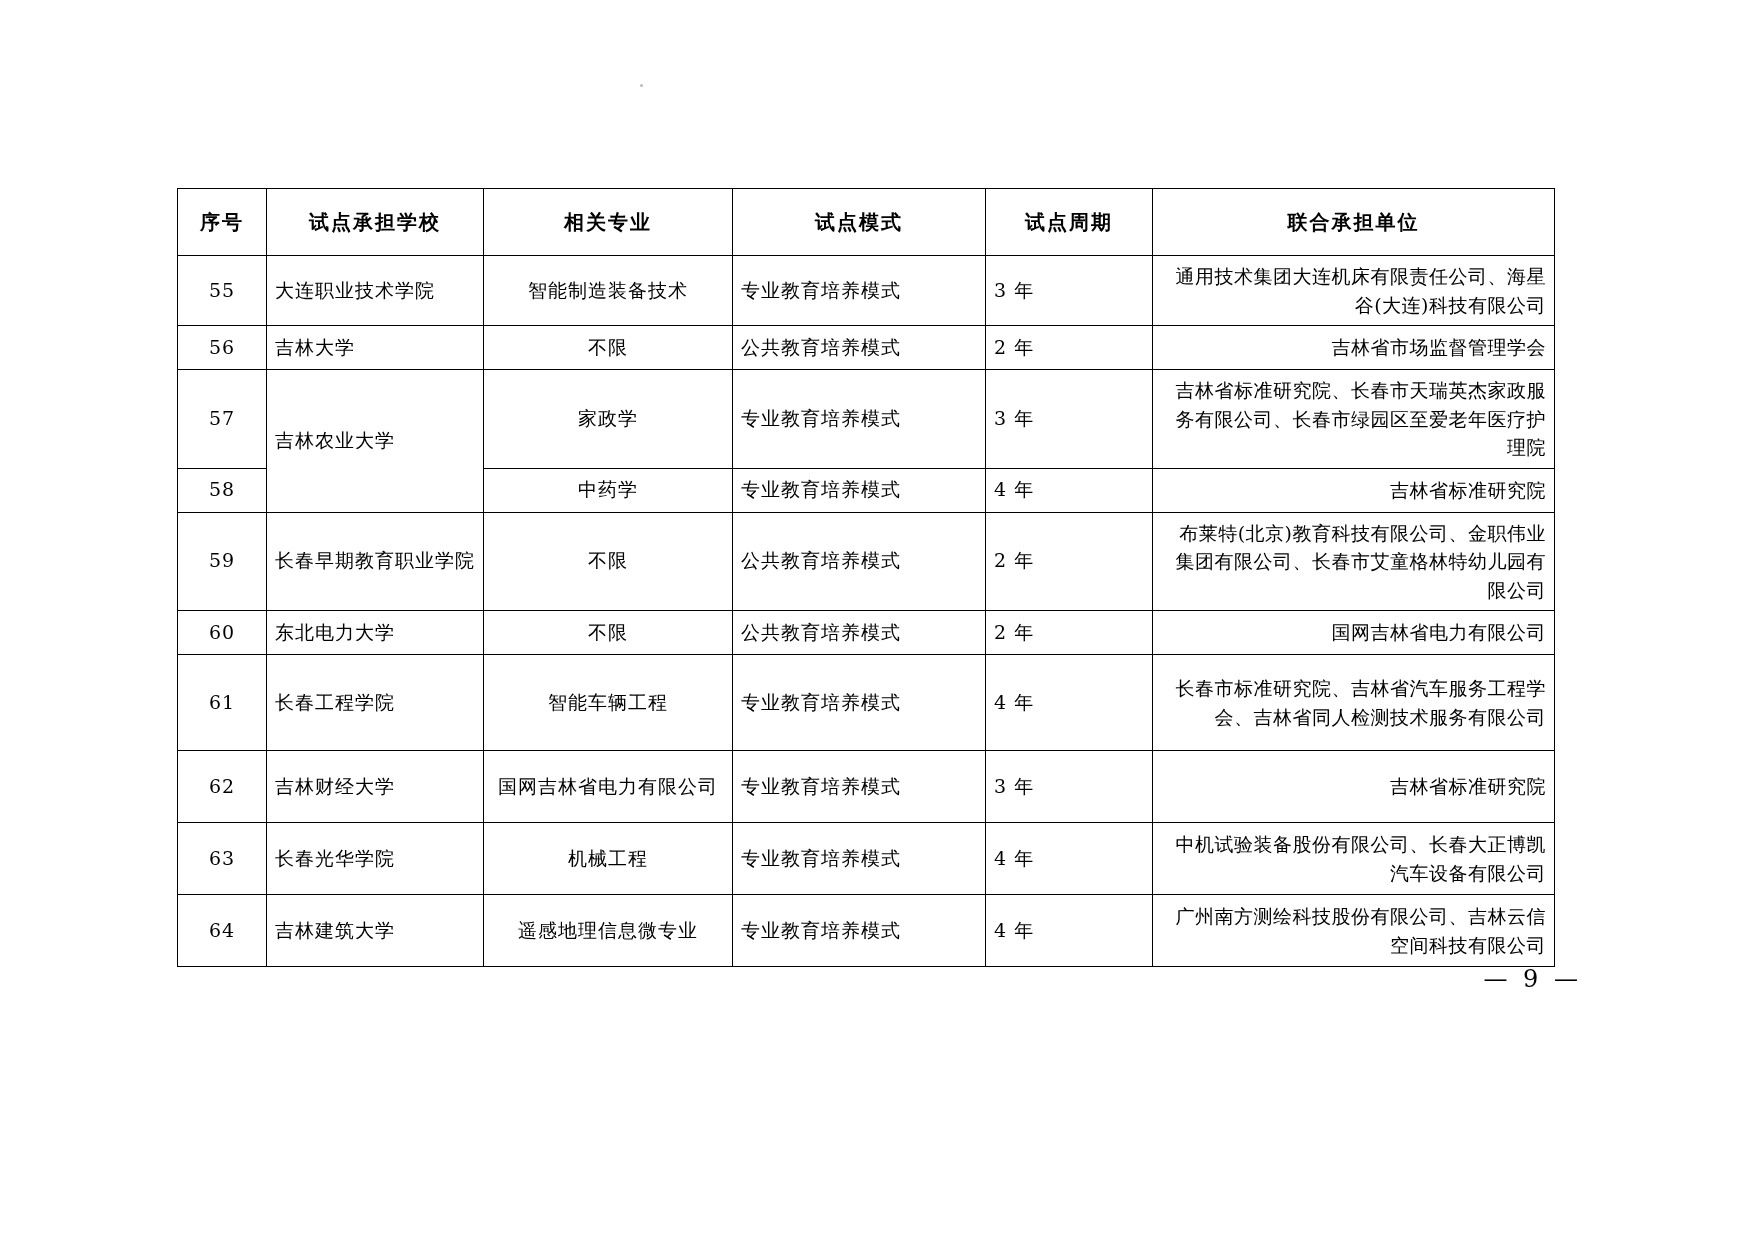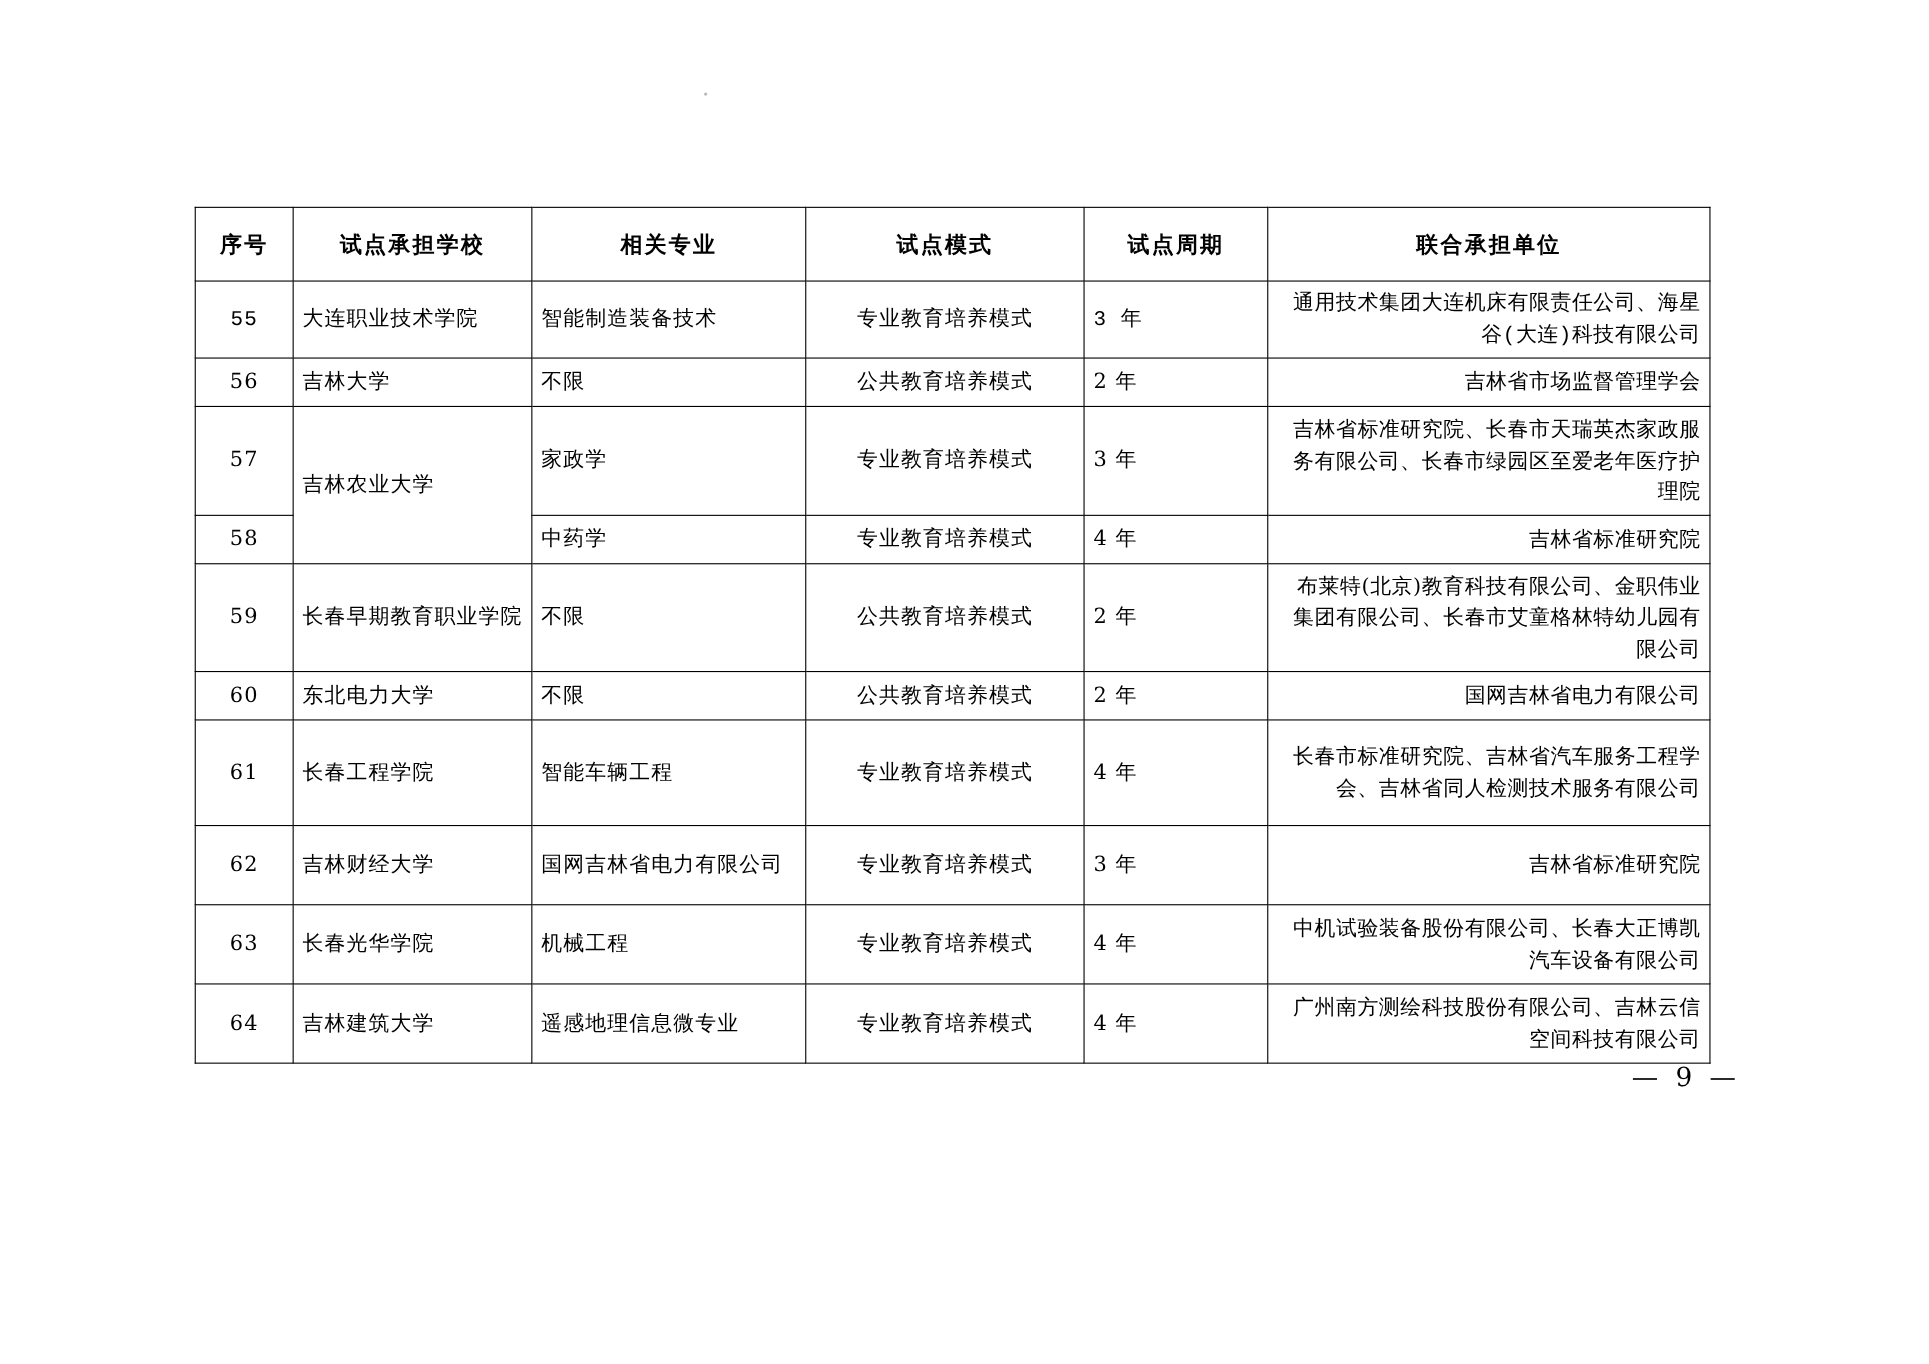--- a/index.html
+++ b/index.html
@@ -39,22 +39,22 @@
   }
   .doc-table thead td {
     text-align: center;
     font-weight: bold;
     letter-spacing: 2px;
     font-size: 20px;
     height: 54px;
   }
   .c-no      { width: 72px;  text-align: center; }
   .c-school  { width: 200px; }
-  .c-major   { width: 232px; }
-  .c-mode    { width: 236px; text-align: center; }
+  .c-major   { width: 232px; text-align: center; }
+  .c-mode    { width: 236px; }
   .c-period  { width: 150px; text-align: left; }
   .c-unit    { width: 385px; text-align: right; }
 
   .doc-table tbody td {
     letter-spacing: 1px;
   }
   .doc-table tbody td.c-unit {
     letter-spacing: 0.5px;
     line-height: 1.5;
   }
@@ -89,21 +89,21 @@
         <td class="c-no">序号</td>
         <td class="c-school">试点承担学校</td>
         <td class="c-major">相关专业</td>
         <td class="c-mode">试点模式</td>
         <td class="c-period">试点周期</td>
         <td class="c-unit" style="text-align:center;">联合承担单位</td>
       </tr>
     </thead>
     <tbody>
 
-      <tr style="height:58px;font-family:Liberation Mono, monospace;">
+      <tr style="height:58px;">
         <td class="c-no">55</td>
         <td class="c-school">大连职业技术学院</td>
         <td class="c-major">智能制造装备技术</td>
         <td class="c-mode">专业教育培养模式</td>
         <td class="c-period">3 年</td>
         <td class="c-unit">通用技术集团大连机床有限责任公司、海星谷(大连)科技有限公司</td>
       </tr>
 
       <tr style="height:44px;">
         <td class="c-no">56</td>

